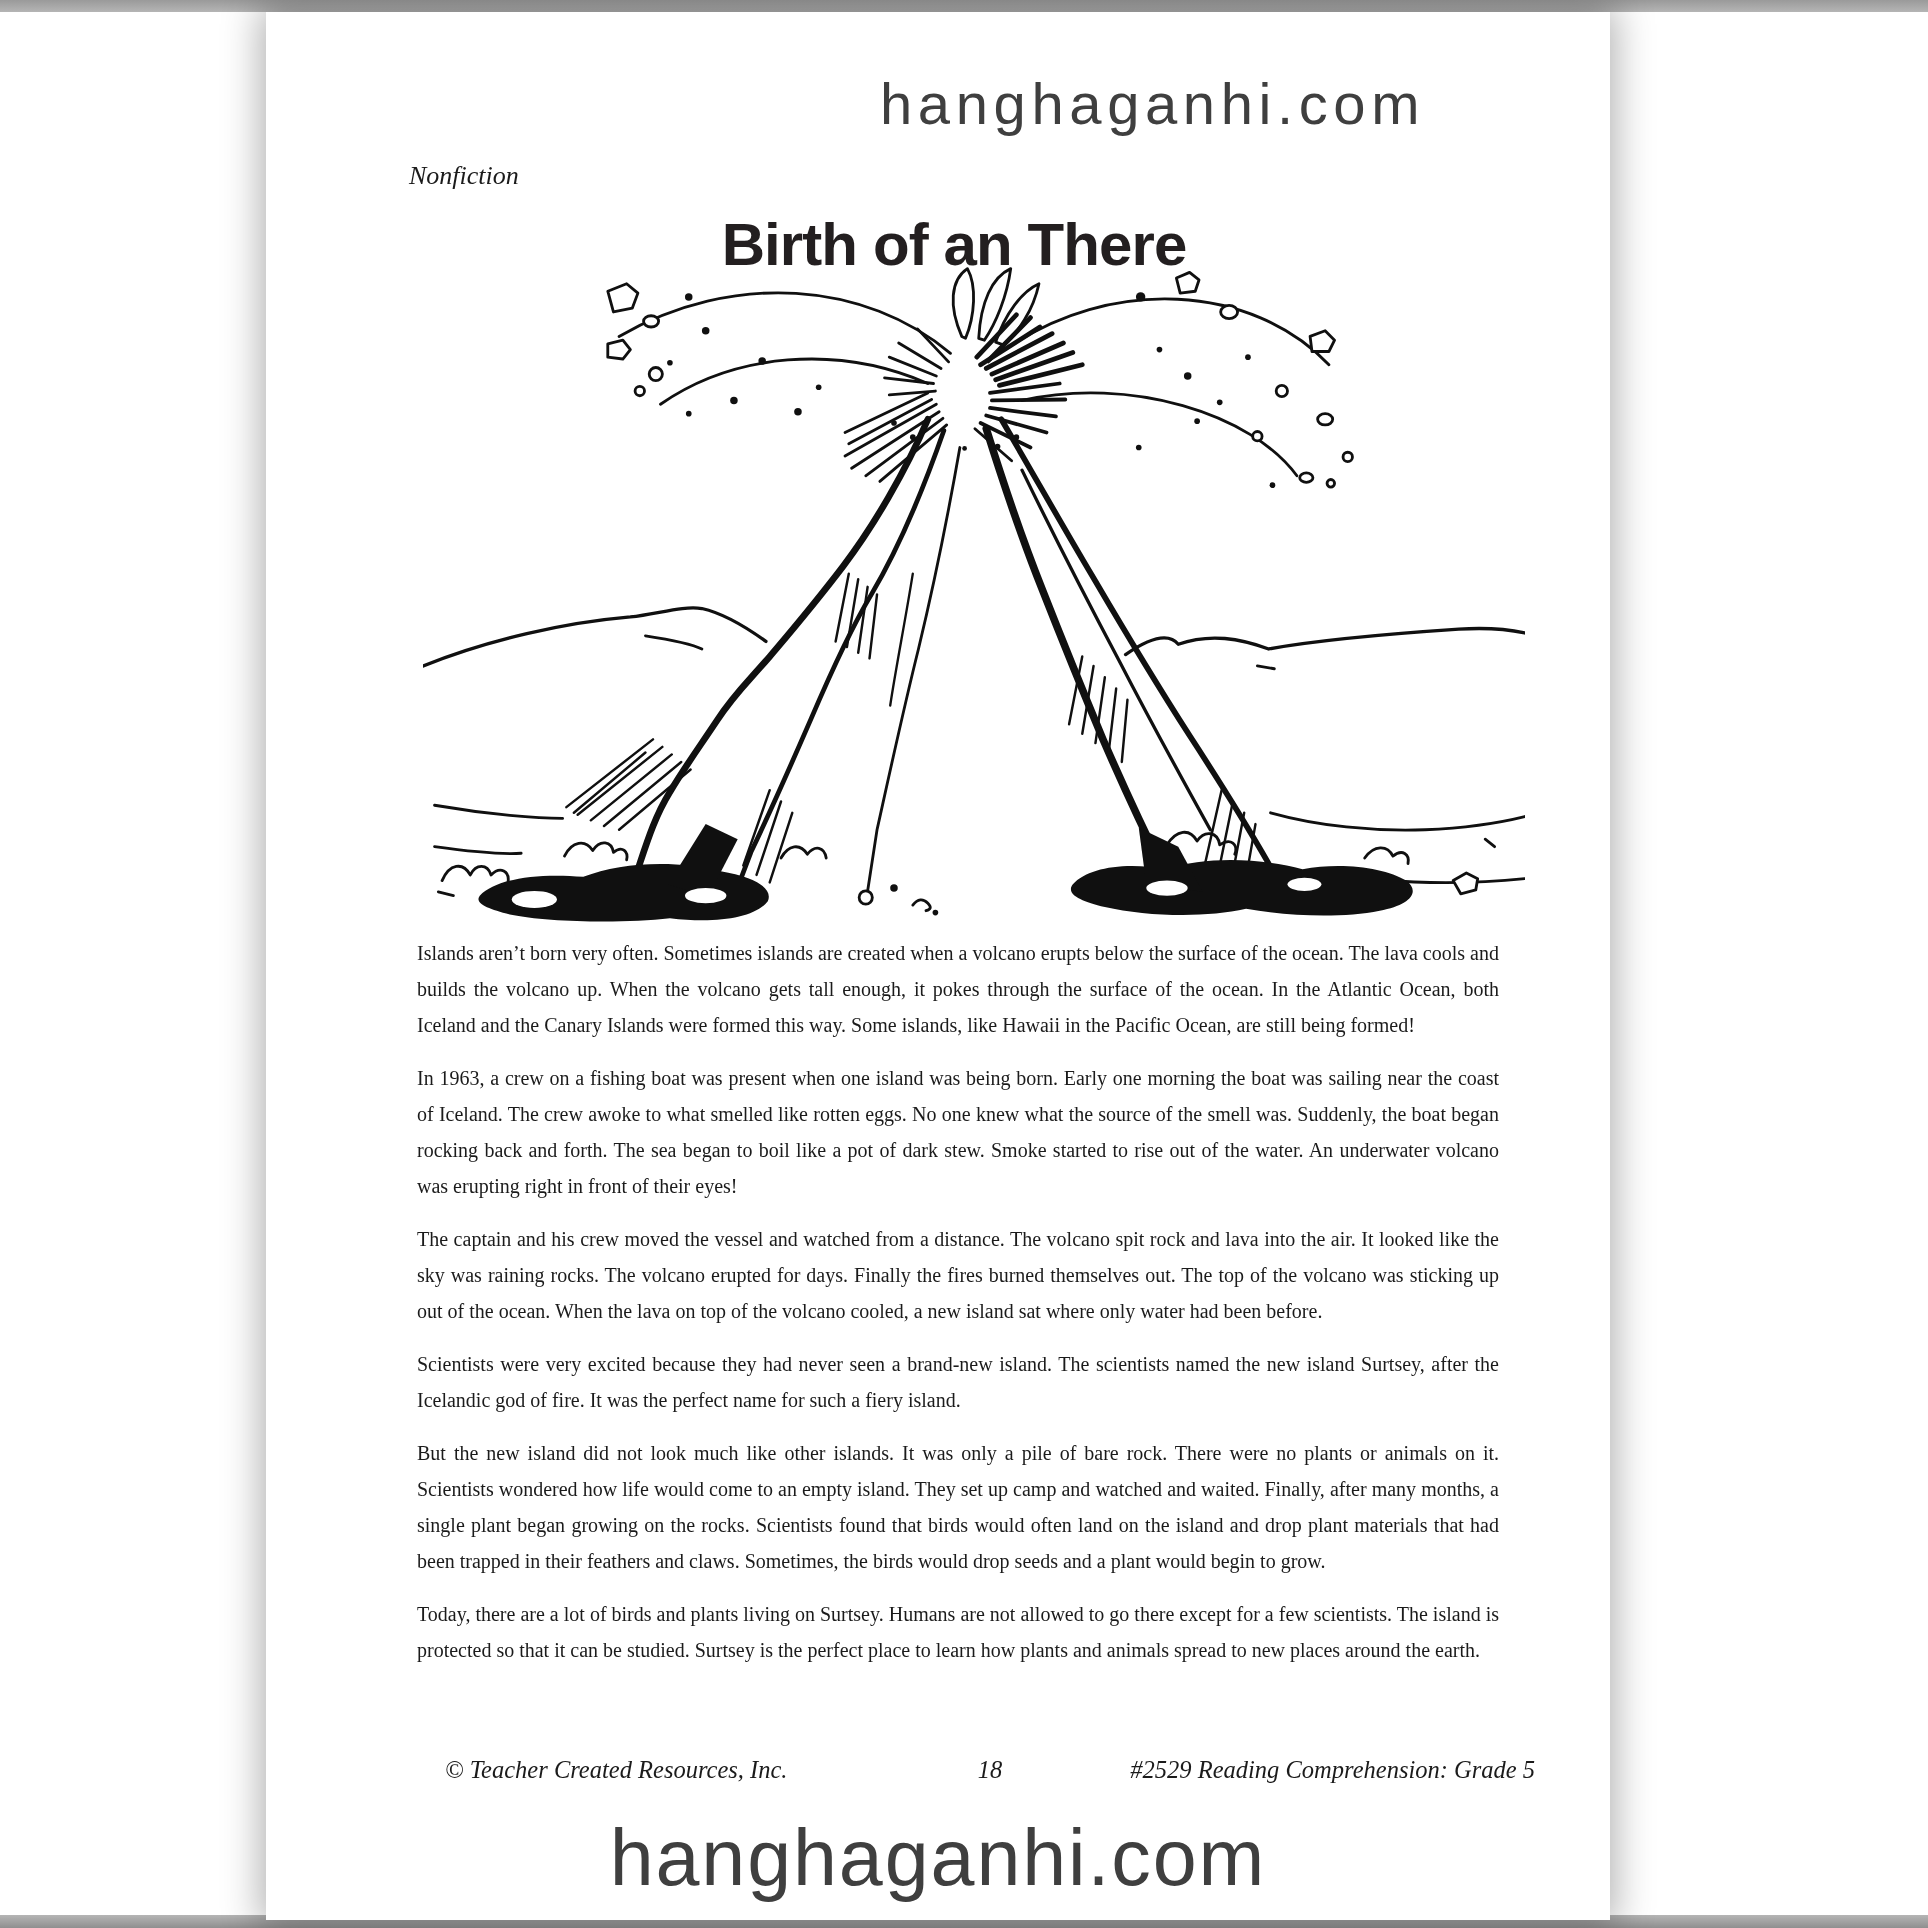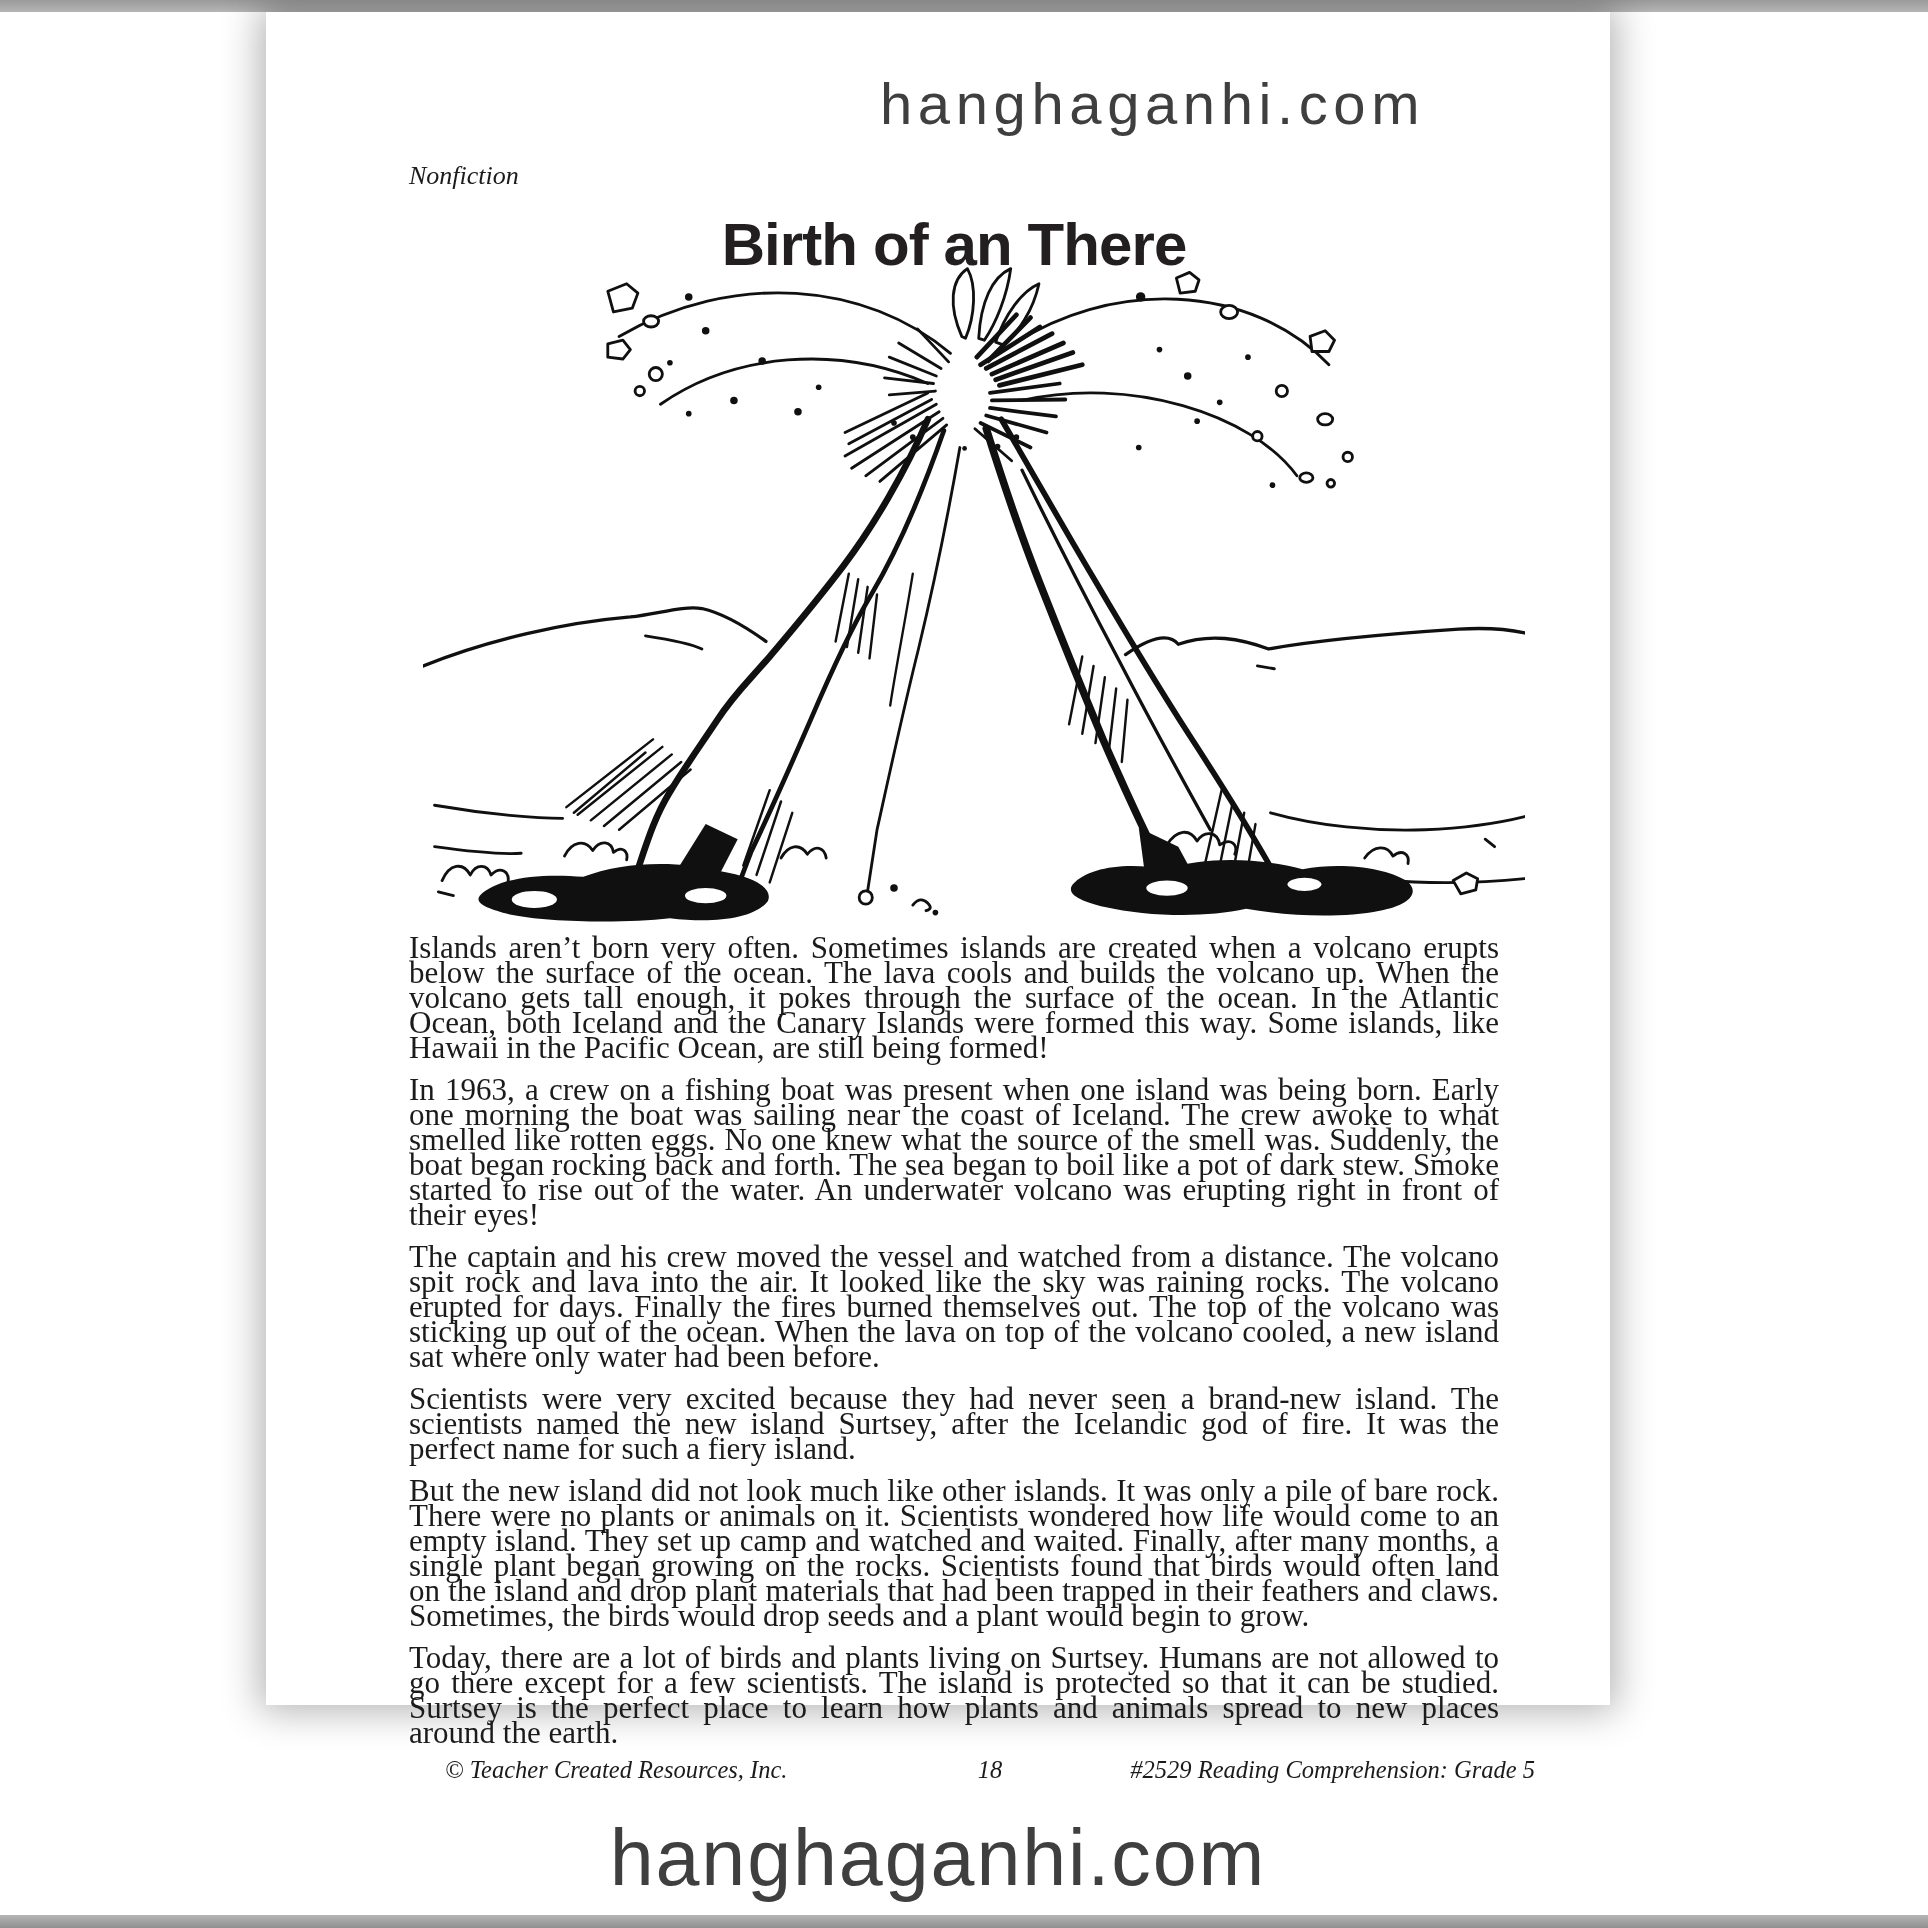--- a/index.html
+++ b/index.html
@@ -1,33 +1,33 @@
 <!DOCTYPE html>
 <html style="font-size:15px"><head>
 <meta charset="utf-8">
 <style>
   html,body{margin:0;padding:0;background:#ffffff;}
   .canvas{position:relative;width:1928px;height:1928px;background:#ffffff;overflow:hidden;
           font-family:"Liberation Serif", serif;}
   .strip{position:absolute;left:0;width:1928px;background:linear-gradient(#9a9a9a,#b5b5b5);}
   .strip.top{top:0;height:12.2px;}
   .strip.bottom{bottom:0;height:13px;background:linear-gradient(#b5b5b5,#8f8f8f);}
-  .page{position:absolute;left:266px;top:12.2px;width:1344px;height:1693px;background:#ffffff;
+  .page{position:absolute;left:266px;top:12.2px;width:1344px;height:1908px;background:#ffffff;
         box-shadow:0 0 36px 5.6px rgba(0,0,0,0.30);}
   .wm{position:absolute;color:#3f3f3f;font-family:"Liberation Sans", sans-serif;font-weight:400;
       white-space:nowrap;}
   .wm.top{left:614px;top:58px;font-size:58px;letter-spacing:5.6px;}
   .wm.bottom{left:0;top:1800px;width:1344px;text-align:center;font-size:79px;letter-spacing:1.9px;}
   .nonfiction{position:absolute;left:143px;top:149px;font-style:italic;font-size:26px;color:#1b1b1b;}
   .title{position:absolute;left:143px;top:198px;width:1090px;text-align:center;
          font-family:"Liberation Sans", sans-serif;font-weight:700;font-size:60px;
          letter-spacing:-0.9px;color:#231f20;}
   .illustration{position:absolute;left:157px;top:251px;width:1102px;height:659px;}
   .bodytext{position:absolute;left:143px;top:923px;width:1090px;color:#1b1b1b;}
-  .bodytext p{margin:0 0 17px 0;font-size:31px;line-height:25px;text-align:justify;}
+  .bodytext p{margin:0 0 17px 8px;font-size:20px;line-height:36px;text-align:justify;}
   .footer{position:absolute;left:143px;top:1744px;width:1090px;display:flex;align-items:baseline;
           font-style:italic;font-size:24.5px;color:#1b1b1b;margin-left:36px;}
   .footer .l{flex:1;text-align:left;}
   .footer .c{flex:0 0 auto;text-align:center;}
   .footer .r{flex:1;text-align:right;}
   svg .ln{fill:none;stroke:#101010;stroke-linecap:round;stroke-linejoin:round;}
   svg .fill{fill:#101010;stroke:none;}
   svg .hole{fill:#ffffff;stroke:none;}
   svg .peb{fill:#ffffff;stroke:#101010;stroke-width:3;stroke-linejoin:round;}
   svg .dot{fill:#101010;stroke:none;}

